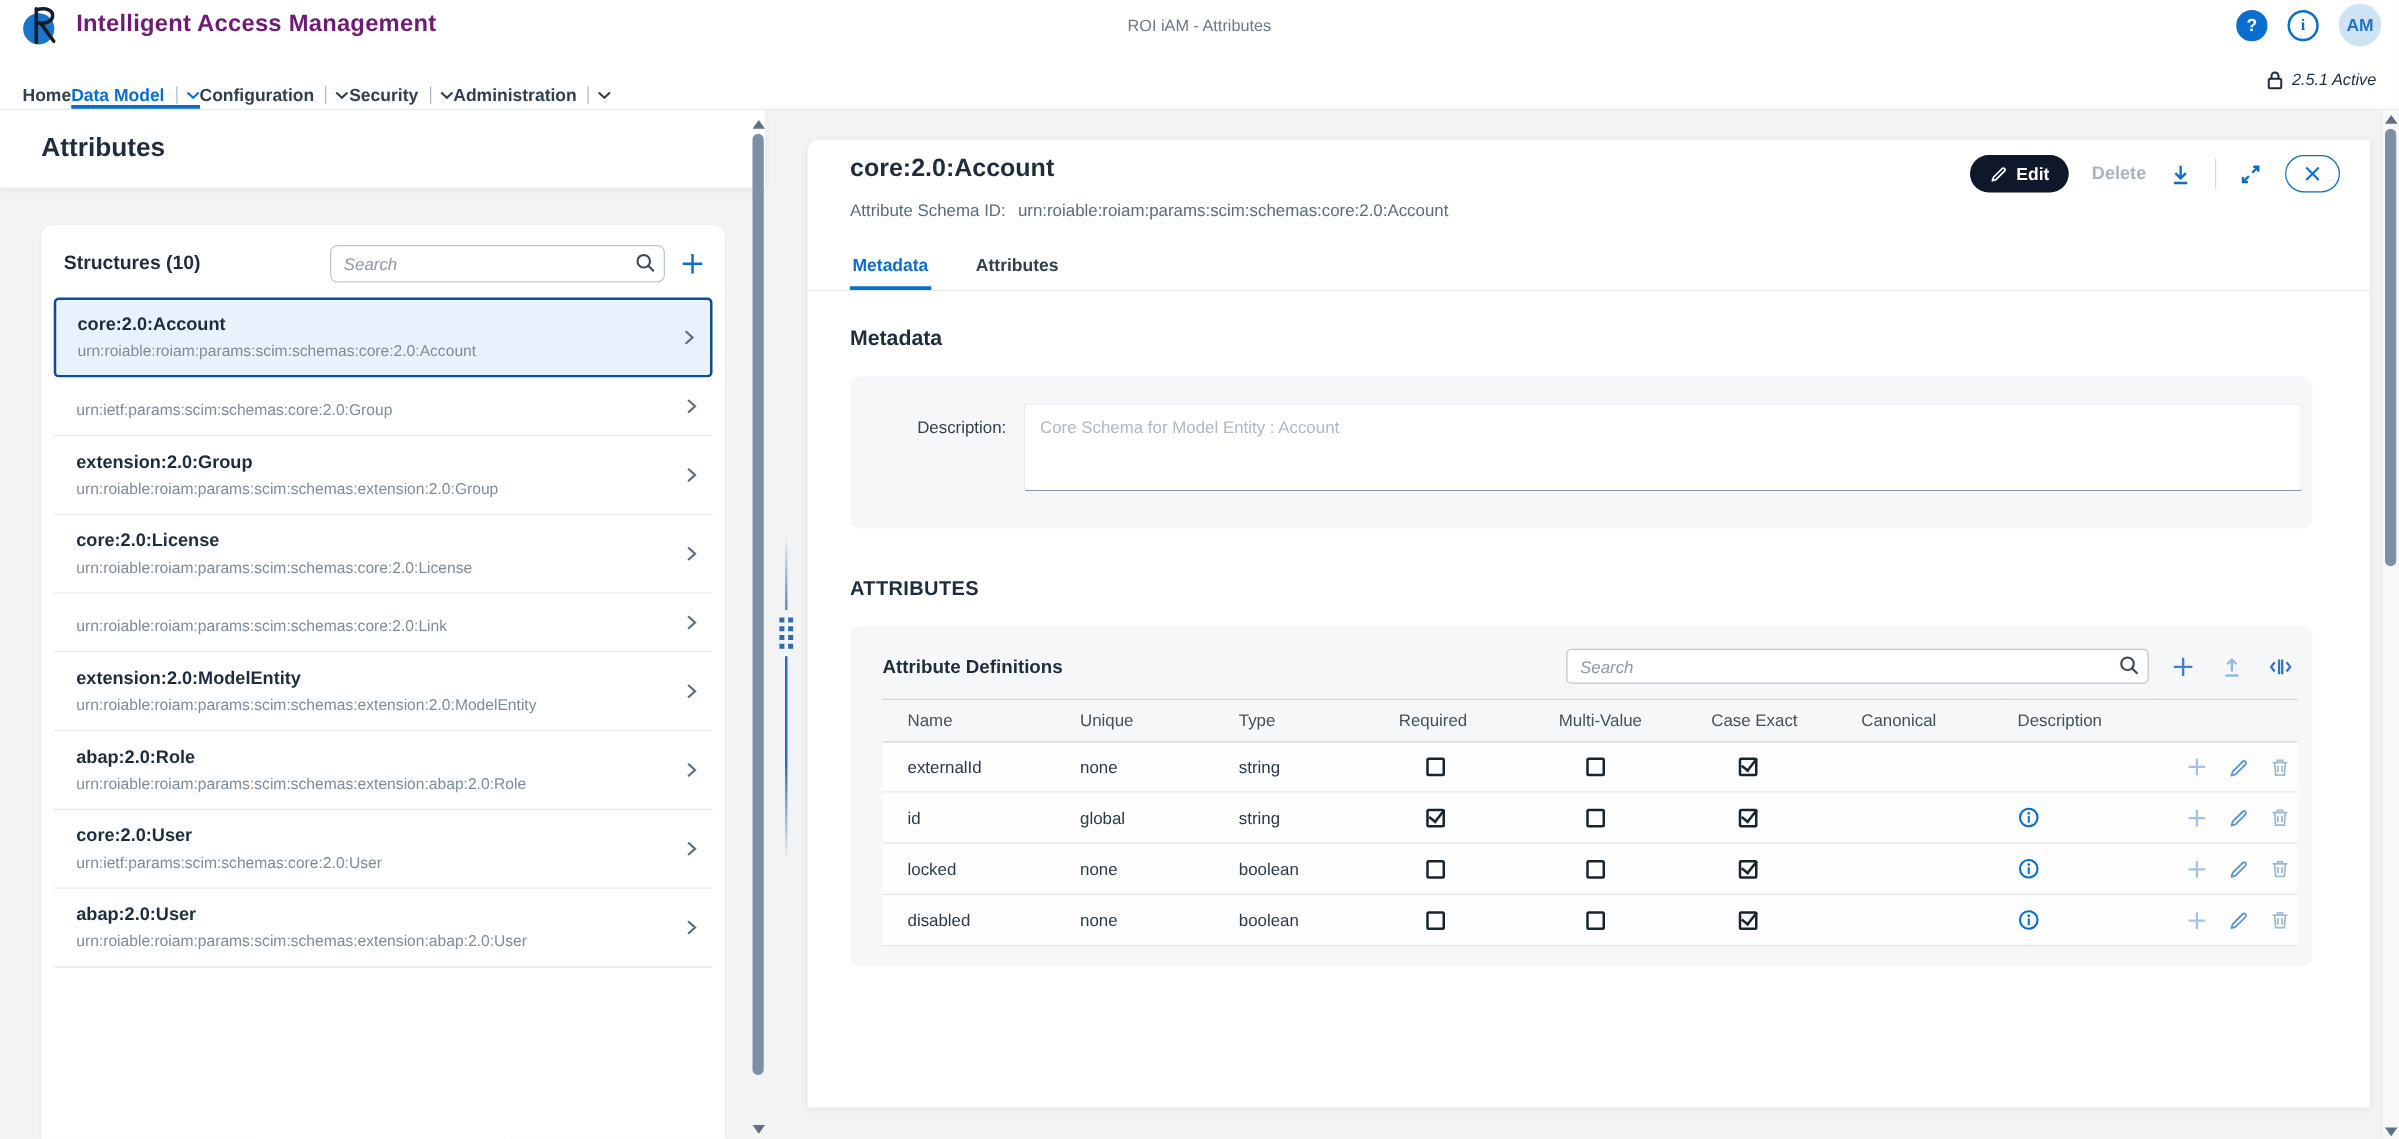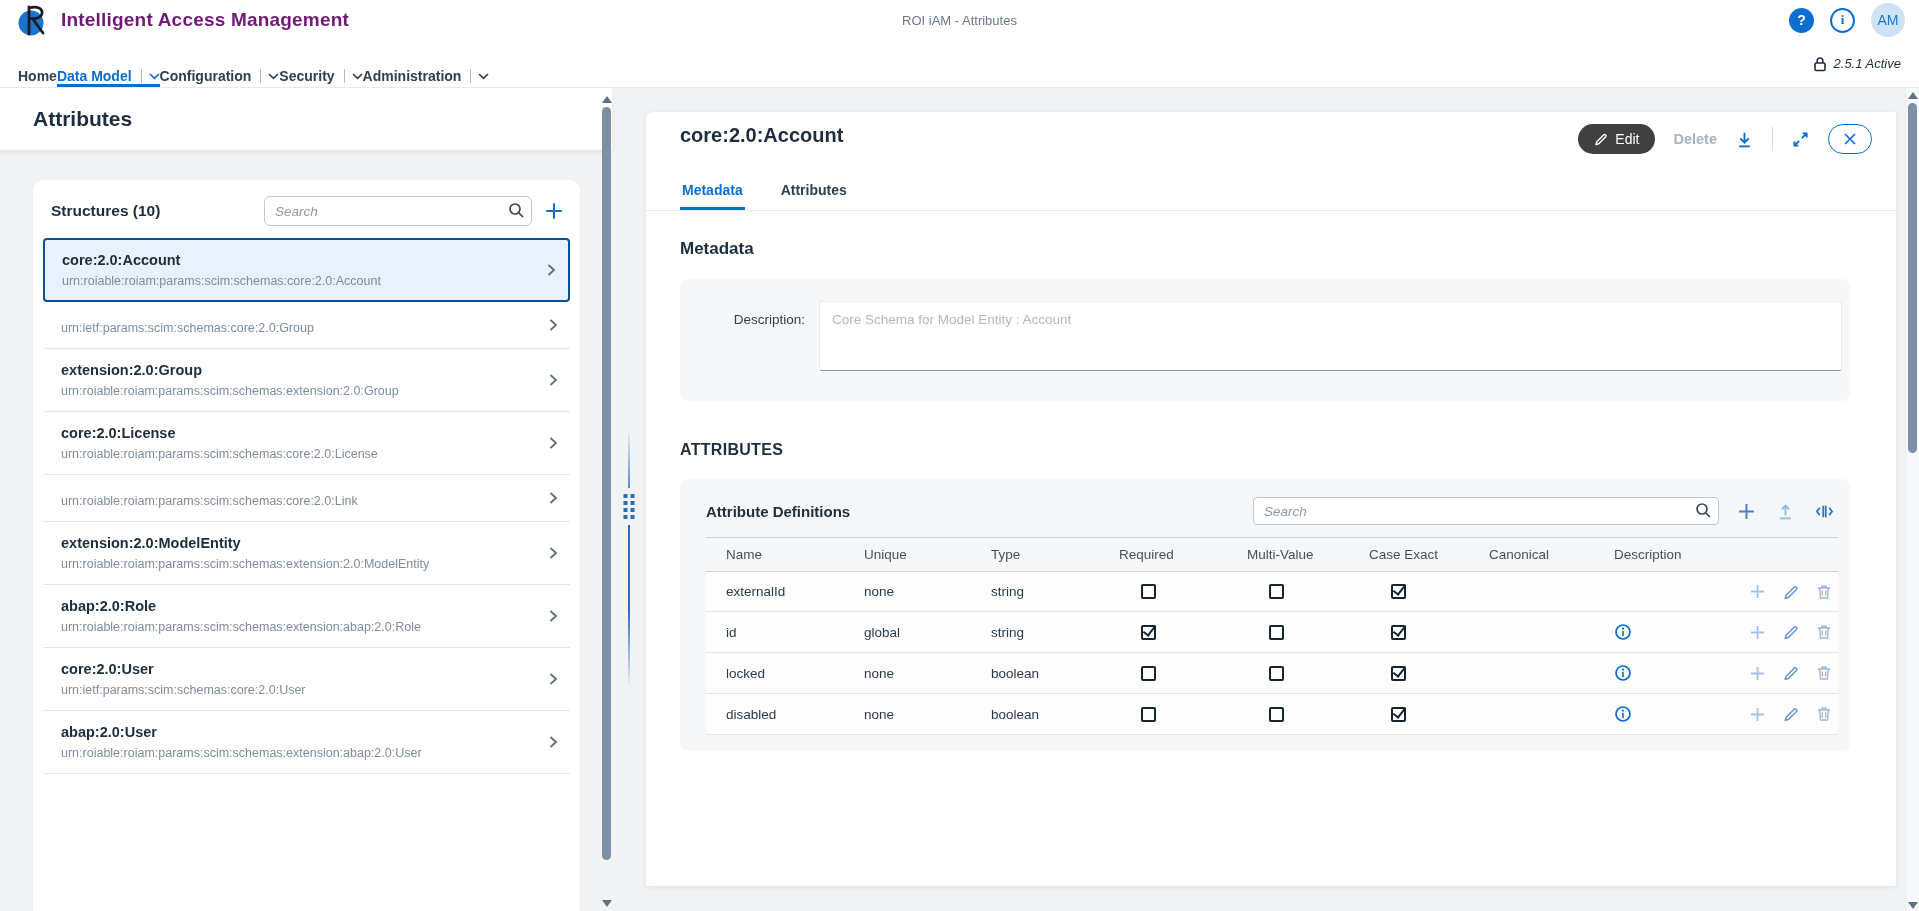--- a/index.html
+++ b/index.html
@@ -9,21 +9,21 @@
 
   
   .topbar { height:40px; background:#fff; display:flex; align-items:center; padding:0 14px 0 18px; position:relative; flex:0 0 auto; }
   .logo { width:34px; height:34px; margin-right:9px; flex:0 0 auto; }
   .app-title { font-size:19px; font-weight:bold; color:#701a75; letter-spacing:.2px; }
   .page-context { position:absolute; left:50%; top:50%; transform:translate(-50%,-50%); font-size:13px; color:#6b7a8a; }
   .topbar-right { margin-left:auto; display:flex; align-items:center; gap:16px; }
   .icon-btn { background:none; border:none; cursor:pointer; display:flex; align-items:center; justify-content:center; padding:0; }
   .help-circle { width:25px; height:25px; border-radius:50%; background:#0a6ed1; color:#fff; font-size:14px; font-weight:bold; display:flex; align-items:center; justify-content:center; }
   .info-circle { width:25px; height:25px; border-radius:50%; border:2px solid #0a6ed1; color:#0a6ed1; font-size:13px; font-weight:bold; display:flex; align-items:center; justify-content:center; font-family:"Liberation Serif",serif; }
-  .avatar { width:34px; height:34px; border-radius:50%; background:#cfe3f7; color:#1f74cc; font-size:14px; font-weight:normal; display:flex; align-items:center; justify-content:center; }
+  .avatar { width:34px; height:34px; border-radius:50%; background:#cfe3f7; color:#1f74cc; font-size:14px; font-weight:bold; display:flex; align-items:center; justify-content:center; }
 
   
   .navbar { height:48px; background:#fff; border-bottom:1px solid #e8eaec; display:flex; align-items:stretch; padding:0 18px; flex:0 0 auto; }
   .nav-items { display:flex; align-items:flex-end; }
   .nav-item { display:flex; align-items:center; gap:9px; font-size:14px; font-weight:bold; color:#32404d; cursor:pointer; border-bottom:3px solid transparent; padding-top:3px; }
   .nav-item .pipe { width:0; height:14px; border-left:1px solid #aeb9c4; }
   .nav-item svg { stroke:#32404d; }
   .nav-item.active { color:#0a6ed1; border-bottom-color:#0a6ed1; }
   .nav-item.active svg { stroke:#0a6ed1; }
   .nav-right { margin-left:auto; display:flex; align-items:center; gap:7px; font-size:13px; color:#1d2d3e;font-style:italic; }
@@ -65,21 +65,21 @@
   .splitter .line { position:absolute; left:50%; transform:translateX(-50%); top:340px; height:260px; width:2px; background:linear-gradient(180deg,rgba(47,108,181,0),#2e6cb5 30%,#2e6cb5 70%,rgba(47,108,181,0)); }
   .splitter .dots { position:absolute; left:50%; top:400px; transform:translateX(-50%); background:#f2f3f5; padding:6px 2px; display:grid; grid-template-columns:4px 4px; grid-auto-rows:4px; gap:3px; }
   .splitter .dots i { background:#2e6cb5; }
 
   
   .main-area { flex:1; min-width:0; padding:24px 9px 0 0; }
   .detail-panel { background:#fff; border-radius:8px 0 0 0; box-shadow:0 1px 6px rgba(0,0,0,.08); height:774px; padding:12px 24px 0 34px; position:relative; }
   .detail-head { display:flex; align-items:flex-start; }
   .detail-title { font-size:20px; font-weight:bold; color:#1d2d3e; }
   .detail-actions { margin-left:auto; display:flex; align-items:center; gap:18px; }
-  .edit-btn { display:flex; align-items:center; gap:7px; background:#404040; color:#fff; border:none; border-radius:17px; height:30px; padding:0 16px; font-size:14px; font-weight:normal; font-family:inherit; cursor:pointer; }
+  .edit-btn { display:flex; align-items:center; gap:7px; background:#0f172a; color:#fff; border:none; border-radius:17px; height:30px; padding:0 16px; font-size:14px; font-weight:bold; font-family:inherit; cursor:pointer; }
   .delete-btn { background:none; border:none; color:#aab4bd; font-size:14.5px; font-weight:bold; font-family:inherit; cursor:pointer; }
   .act-divider { width:0; height:24px; border-left:1px solid #d5dadf; }
   .close-btn { width:44px; height:30px; border:1px solid #0a6ed1; border-radius:15px; background:#fff; display:flex; align-items:center; justify-content:center; cursor:pointer; }
   .schema-line { margin-top:7px; font-size:13.5px; color:#5b6b7c; }
   .schema-line .sep { display:inline-block; width:6px; }
   .tabs { display:flex; gap:34px; margin-top:22px; border-bottom:1px solid #e6e9eb; margin-left:-34px; margin-right:-24px; padding-left:34px; }
   .tab { font-size:14px; font-weight:bold; color:#32404d; padding:6px 2px 9px; border-bottom:3px solid transparent; cursor:pointer; }
   .tab.active { color:#0a6ed1; border-bottom-color:#0a6ed1; }
 
   .section-h { font-size:17px; font-weight:bold; color:#1d2d3e; margin-top:28px; }
@@ -323,20 +323,24 @@
               <svg width="19" height="19" viewBox="0 0 18 18">
                 <path d="M11 3.2 H14.8 V7 M14.6 3.4 L10.3 7.7 M7 14.8 H3.2 V11 M3.4 14.6 L7.7 10.3" fill="none" stroke="#0a6ed1" stroke-width="1.8"></path>
               </svg>
             </button>
             <button class="close-btn">
               <svg width="12" height="12" viewBox="0 0 12 12">
                 <path d="M1 1 L11 11 M11 1 L1 11" stroke="#0a6ed1" stroke-width="1.6"></path>
               </svg>
             </button>
           </div>
+        </div>
+        <div class="schema-line">
+          <span>Attribute Schema ID:</span><span class="sep"></span>
+          <span>urn:roiable:roiam:params:scim:schemas:core:2.0:Account</span>
         </div>
 
         <div class="tabs" id="detail-tabs">
             <span class="tab active">Metadata</span>
             <span class="tab">Attributes</span>
           </div>
 
         <h2 class="section-h">Metadata</h2>
         <div class="desc-card">
           <label class="desc-label">Description:</label>

